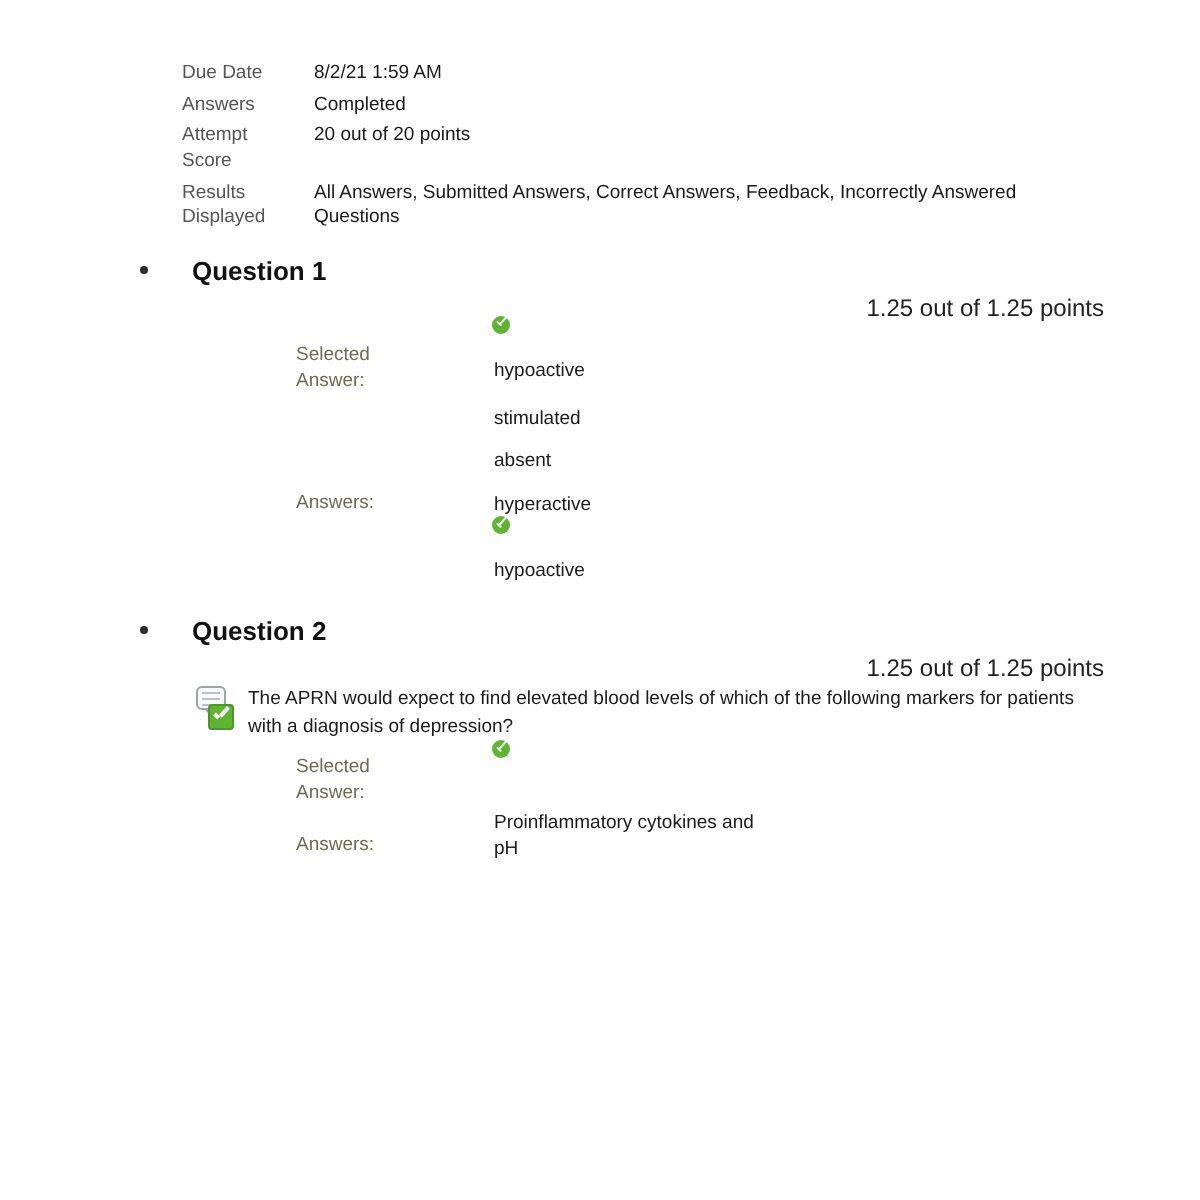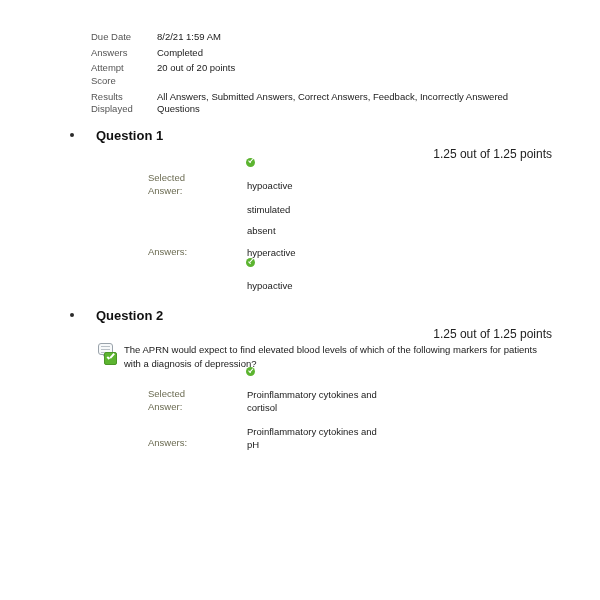--- a/index.html
+++ b/index.html
@@ -320,21 +320,20 @@
       </span>
       <span class="stem-text">The APRN would expect to find elevated blood levels of which of the following markers for patients with a diagnosis of depression?</span>
     </div>
 
     <div class="ans-grid">
       <div class="ans-row">
         <div class="ans-label">Selected Answer:</div>
         <div class="ans-col">
           <div class="opt wide has-check">
             <span class="dot-check"></span>
-            <span>Proinflammatory cytokines and cortisol</span>
           </div>
         </div>
       </div>
       <div class="ans-row">
         <div class="ans-label">Answers:</div>
         <div class="ans-col">
           <div class="opt wide">
             <span>Proinflammatory cytokines and pH</span>
           </div>
 

